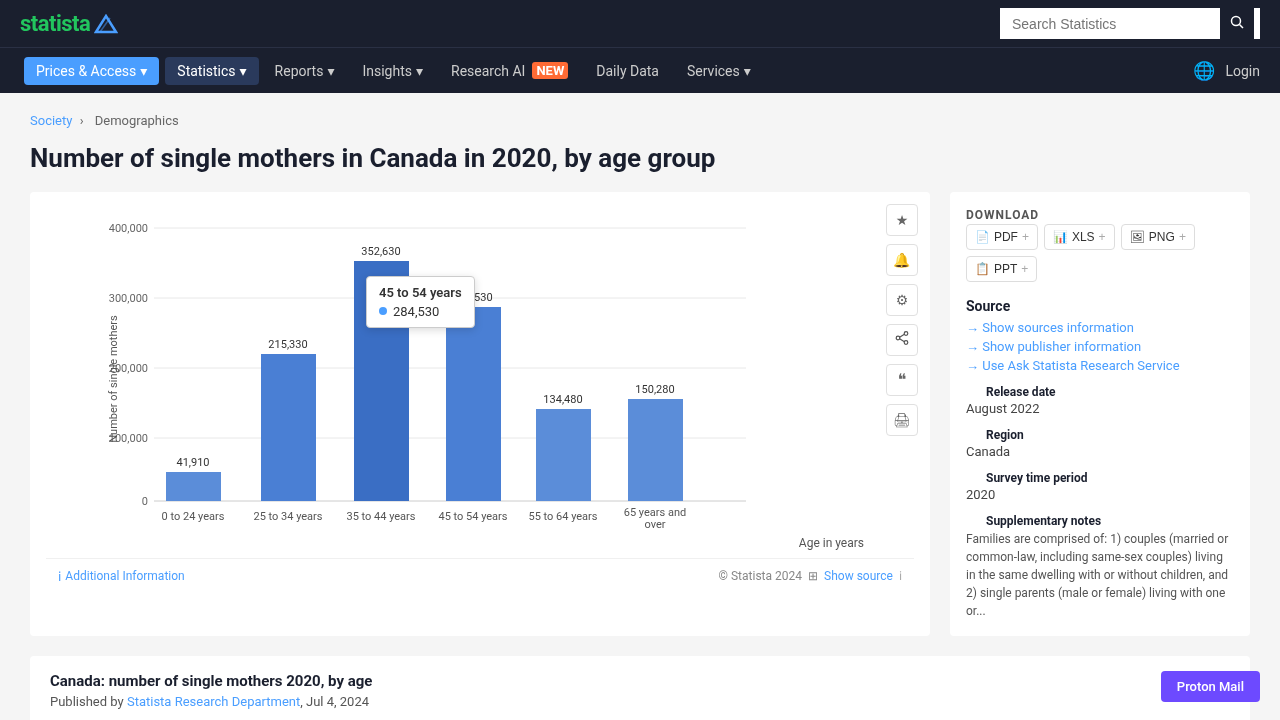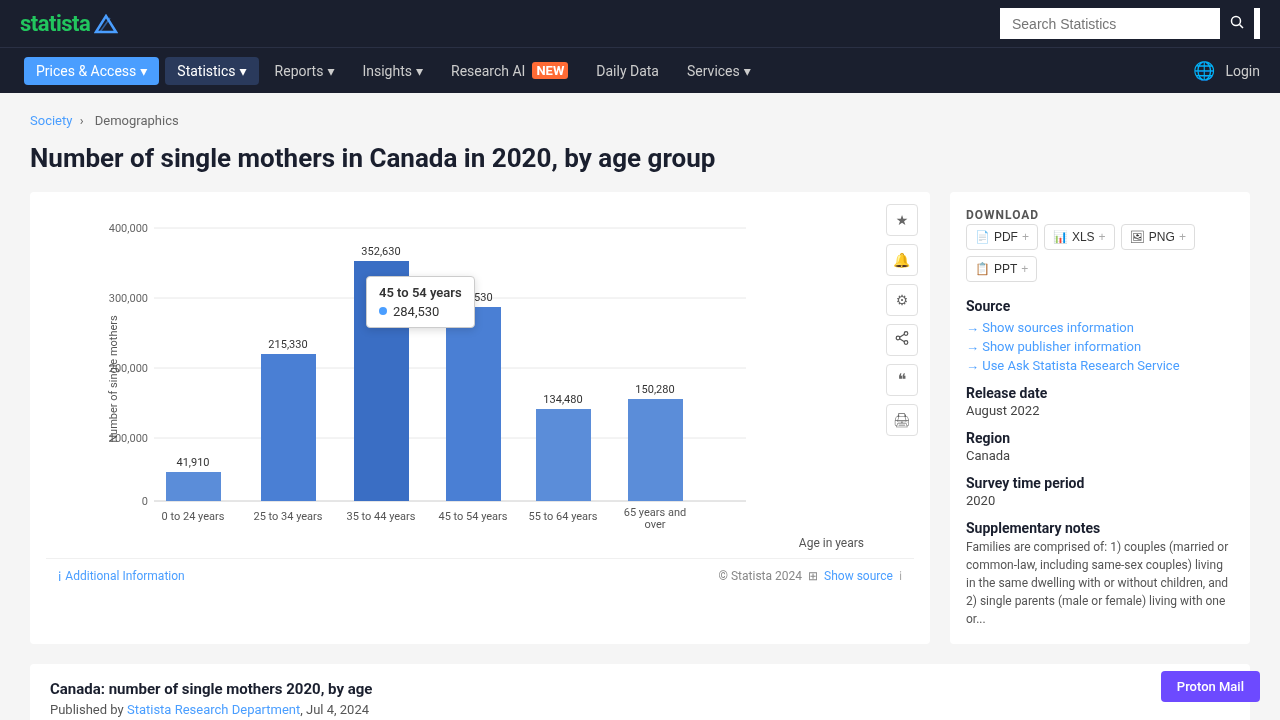--- a/index.html
+++ b/index.html
@@ -58,21 +58,21 @@
     .download-title { font-size: 12px; font-weight: 700; color: #555; letter-spacing: 1px; margin-bottom: 2px; }
     .download-btns { display: flex; gap: 6px; flex-wrap: wrap; margin-bottom: 16px; }
     .dl-btn { display: flex; align-items: center; gap: 4px; border: 1px solid #ddd; border-radius: 4px; padding: 5px 8px; font-size: 12px; cursor: pointer; background: white; color: #333; }
     .dl-plus { color: #aaa; font-size: 12px; }
 
     .info-section { margin-top: 14px; }
     .info-title { font-weight: 700; font-size: 14px; color: #1a1f2e; margin-bottom: 6px; }
     .info-link { color: #4a9eff; font-size: 13px; display: block; margin-bottom: 4px; text-decoration: none; cursor: pointer; }
     .info-link::before { content: '→ '; }
     .info-value { font-size: 13px; color: #444; margin-bottom: 12px; }
-    .info-label { font-weight: 700; font-size: 14px; color: #1a1f2e; margin-bottom: 2px; margin-top: 10px; }
+    .info-label { font-weight: 700; font-size: 12px; color: #1a1f2e; margin-bottom: 2px; margin-top: 10px; margin-left: 20px; }
     .info-text { font-size: 12px; color: #555; line-height: 1.5; }
     .panel-scrollable { max-height: 480px; overflow-y: auto; }
     .panel-scrollable::-webkit-scrollbar { width: 4px; }
     .panel-scrollable::-webkit-scrollbar-thumb { background: #ccc; border-radius: 2px; }
 
     
     .bottom-section { background: white; margin: 0 30px 20px; border-radius: 4px; padding: 16px 20px; }
     .bottom-title { font-size: 15px; font-weight: 700; color: #1a1f2e; margin-bottom: 4px; }
     .bottom-meta { font-size: 13px; color: #555; }
     .bottom-meta a { color: #4a9eff; text-decoration: none; }

